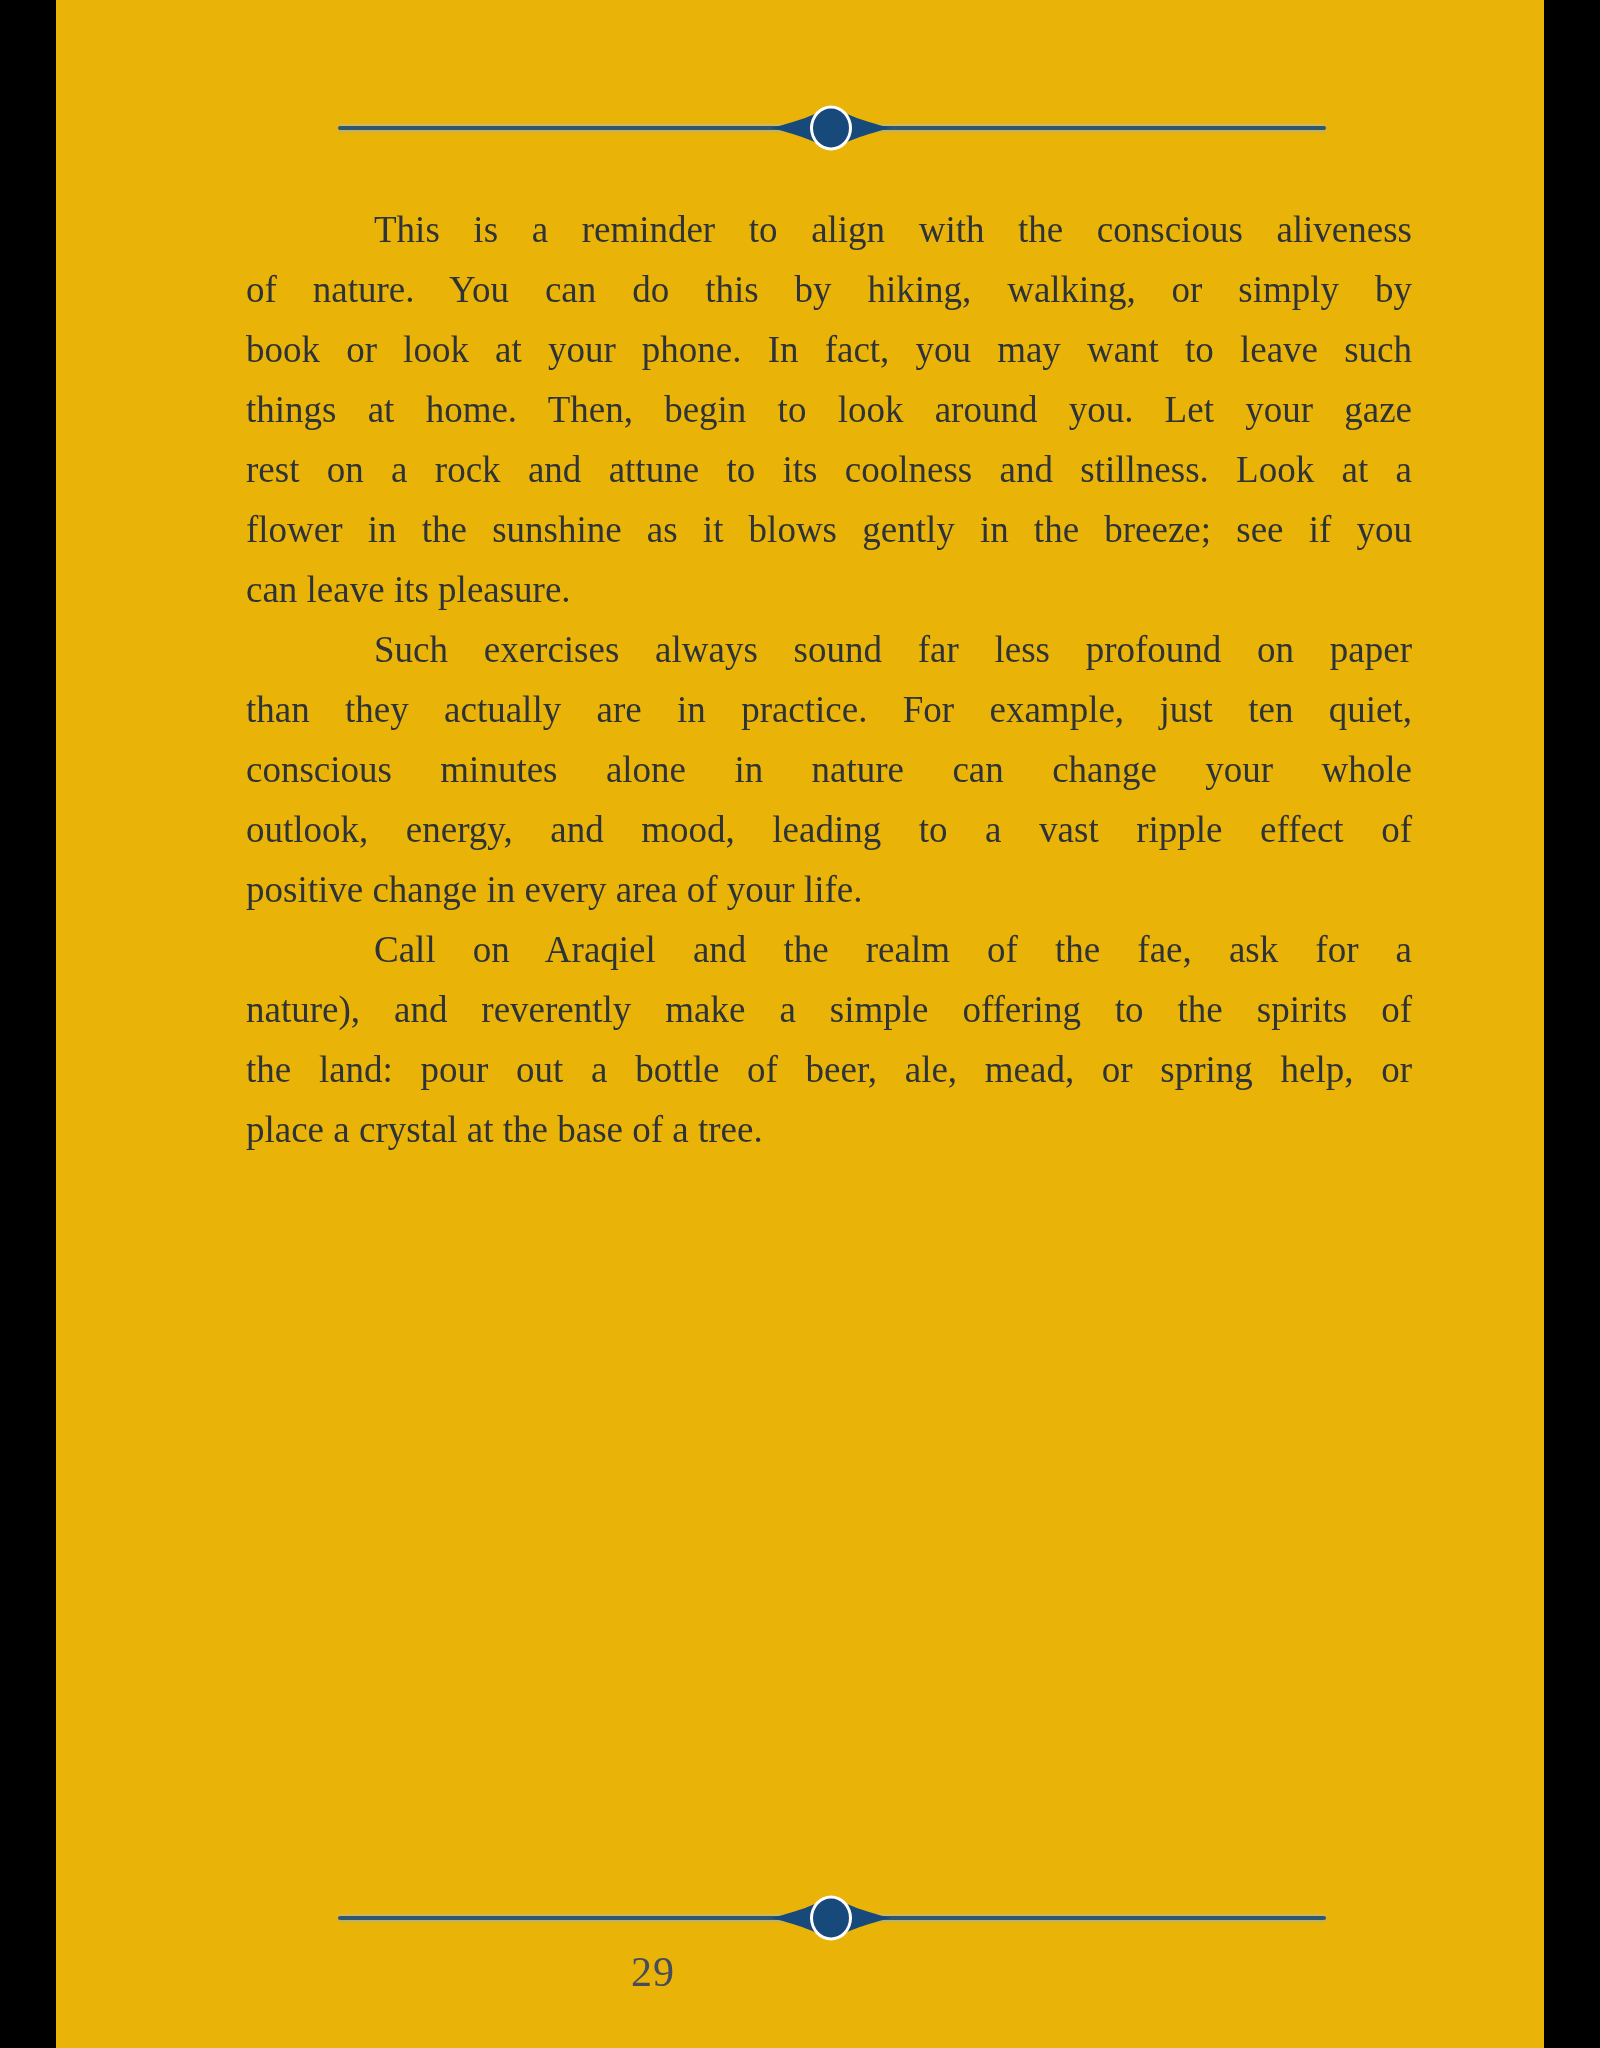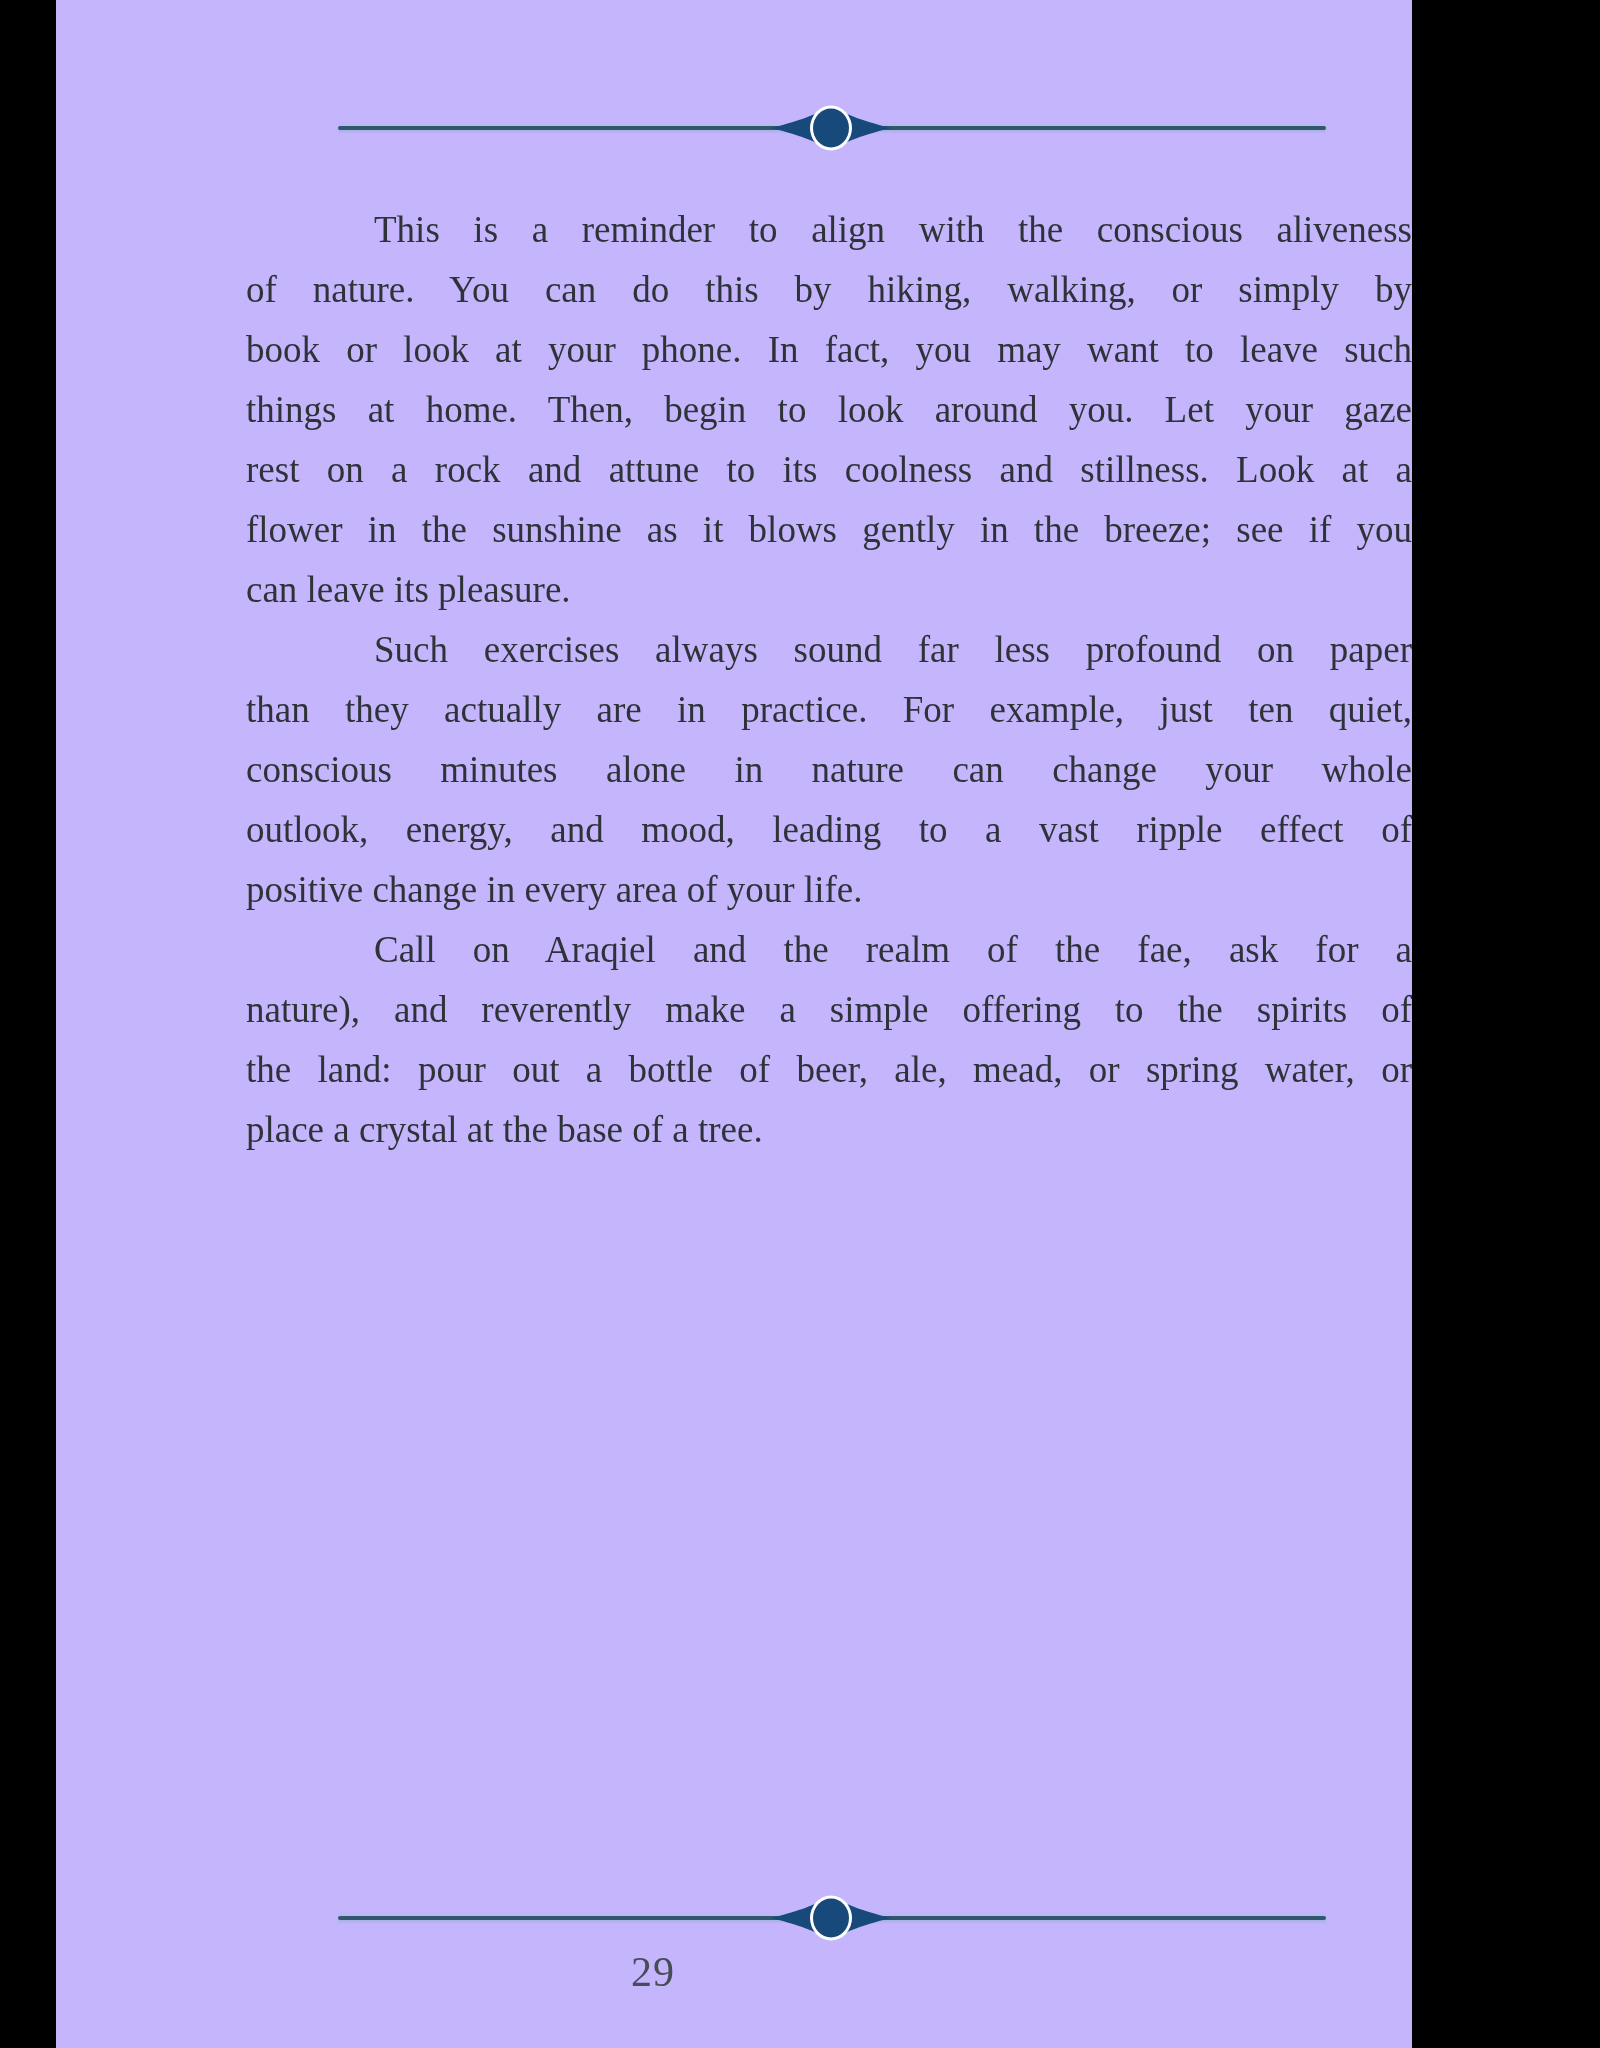--- a/index.html
+++ b/index.html
@@ -6,22 +6,22 @@
   body {
     width: 1600px; height: 2048px;
     background: #000000;
     position: relative;
     font-family: "Liberation Serif", serif;
     overflow: hidden;
   }
   .page {
     position: absolute;
     left: 56px; top: 0;
-    width: 1356px; height: 2048px;
-    background: #c4b5fd;
+    width: 1488px; height: 2048px;
+    background: #eab308;
   }
   
   .divider { position: absolute; left: 0; top: 0; width: 100%; height: 0; }
   .divider .rule {
     position: absolute;
     left: 282px; width: 988px; height: 4px;
     background: #31576f;
     border-radius: 2px;
     box-shadow: 0 2px 2px rgba(138, 178, 205, 0.5), 0 -2px 2px rgba(160, 196, 218, 0.45);
   }
@@ -85,21 +85,21 @@
       <div>
         <div class="line first">Such exercises always sound far less profound on paper</div>
         <div class="line">than they actually are in practice. For example, just ten quiet,</div>
         <div class="line">conscious minutes alone in nature can change your whole</div>
         <div class="line">outlook, energy, and mood, leading to a vast ripple effect of</div>
         <div class="line last">positive change in every area of your life.</div>
       </div>
       <div>
         <div class="line first">Call on Araqiel and the realm of the fae, ask for a</div>
         <div class="line">nature), and reverently make a simple offering to the spirits of</div>
-        <div class="line">the land: pour out a bottle of beer, ale, mead, or spring water, or</div>
+        <div class="line">the land: pour out a bottle of beer, ale, mead, or spring help, or</div>
         <div class="line last">place a crystal at the base of a tree.</div>
       </div>
     </div>
 
   <div class="divider">
     <div class="rule" style="top: 1916px;"></div>
     <svg class="motif" style="top: 1895px;" viewBox="0 0 124 46">
       <path d="M2,23 C34,15 44,10 54,5 C47,14 47,32 54,41 C44,36 34,31 2,23 Z" fill="#17497b"></path>
       <path d="M122,23 C90,15 80,10 70,5 C77,14 77,32 70,41 C80,36 90,31 122,23 Z" fill="#17497b"></path>
       <ellipse cx="62" cy="23" rx="21" ry="22.5" fill="#ffffff"></ellipse>

